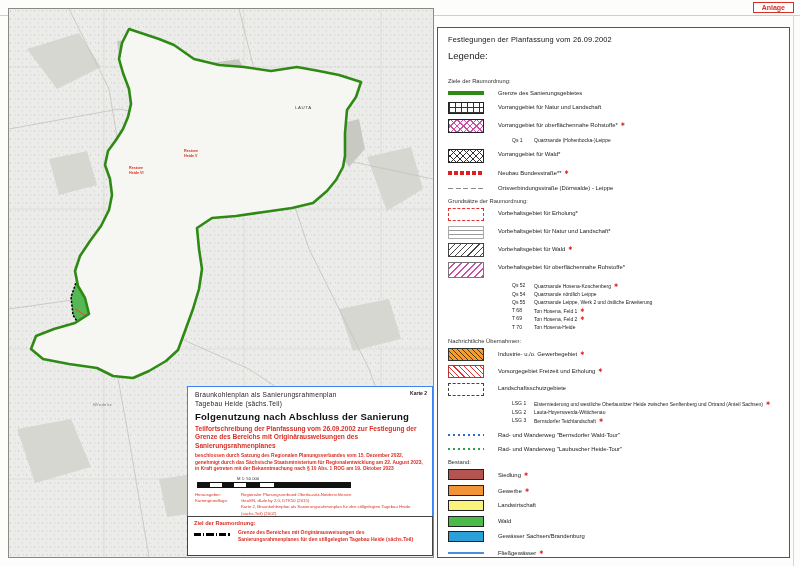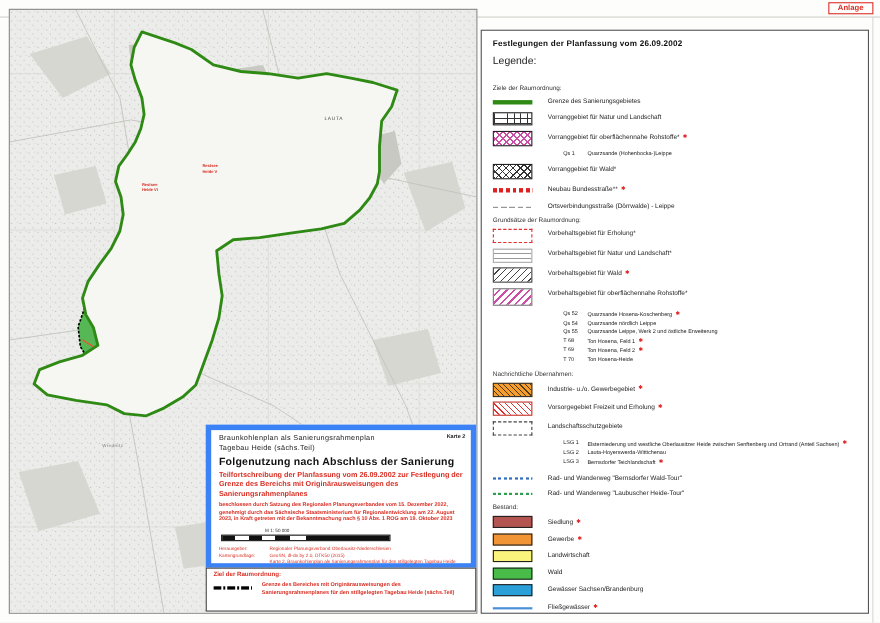--- a/index.html
+++ b/index.html
@@ -21,21 +21,21 @@
   
   .map-panel{
     position:absolute;left:8px;top:8px;width:424px;height:548px;
     border:1px solid #8a8a85;background:#ececea;box-sizing:content-box;z-index:1;
   }
   .map-panel svg{display:block;}
 
   
   .title-block{
     position:absolute;left:187px;top:386px;width:246px;height:131px;background:#fff;
-    border:5px solid #3b82f6;box-sizing:border-box;padding:4px 6px 2px 7px;z-index:10;
+    border:1px solid #3b82f6;box-sizing:border-box;padding:4px 6px 2px 7px;z-index:10;
   }
   .karte-label{position:absolute;top:3px;right:5px;font-size:5px;font-weight:bold;color:#222;}
   .tb-line{font-size:6.6px;color:#222;letter-spacing:.3px;line-height:1.35;}
   .tb-main{font-size:9.6px;font-weight:bold;color:#111;letter-spacing:.2px;margin:2px 0 3px 0;}
   .tb-red{font-size:6.6px;font-weight:600;color:#d93025;line-height:1.3;margin-bottom:3px;}
   .tb-decision{font-size:4.9px;font-weight:bold;color:#d93025;line-height:1.25;margin-bottom:4px;}
   .tb-scale-label{font-size:4.2px;color:#333;margin-left:42px;}
   .tb-scalebar{
     width:152px;height:4px;border:1px solid #111;margin:1px 0 4px 2px;
     background:linear-gradient(90deg,#111 0 12px,#fff 12px 24px,#111 24px 36px,#fff 36px 48px,#111 48px 62px,#fff 62px 76px,#111 76px 152px);
@@ -56,21 +56,21 @@
     background:repeating-linear-gradient(90deg,#000 0 7px,transparent 7px 9px,#000 9px 10.5px,transparent 10.5px 12.5px);
     border-bottom:1px solid transparent;
   }
   .zb-text{font-size:5px;font-weight:bold;color:#d93025;line-height:1.35;}
 
   
   .legend{
     position:absolute;left:437px;top:27px;width:353px;height:531px;background:#fff;
     border:1px solid #555;box-sizing:border-box;padding:7px 8px 0 10px;overflow:hidden;z-index:5;
   }
-  .lg-header{font-size:7.4px;font-weight:bold;color:#111;letter-spacing:.2px;}
+  .lg-header{font-size:7.4px;font-weight:normal;color:#111;letter-spacing:.2px;}
   .lg-title{font-size:9.5px;color:#222;margin:6px 0 17px 0;}
   .lg-heading{font-size:5.8px;color:#333;margin:6px 0 4px 0;}
   .lg-row{display:flex;gap:14px;margin-bottom:4.5px;align-items:flex-start;}
   .lg-label{font-size:5.9px;color:#222;line-height:1.3;padding-top:2px;white-space:nowrap;}
   .star{color:#e02020;font-size:5px;margin-left:3px;vertical-align:1px;}
   .lg-subs{margin:1px 0 4px 0;}
   .lg-sub-row{display:flex;padding-left:64px;font-size:5px;color:#222;line-height:1.55;white-space:nowrap;}
   .lg-sub-row .code{width:22px;flex:none;}
 
   

